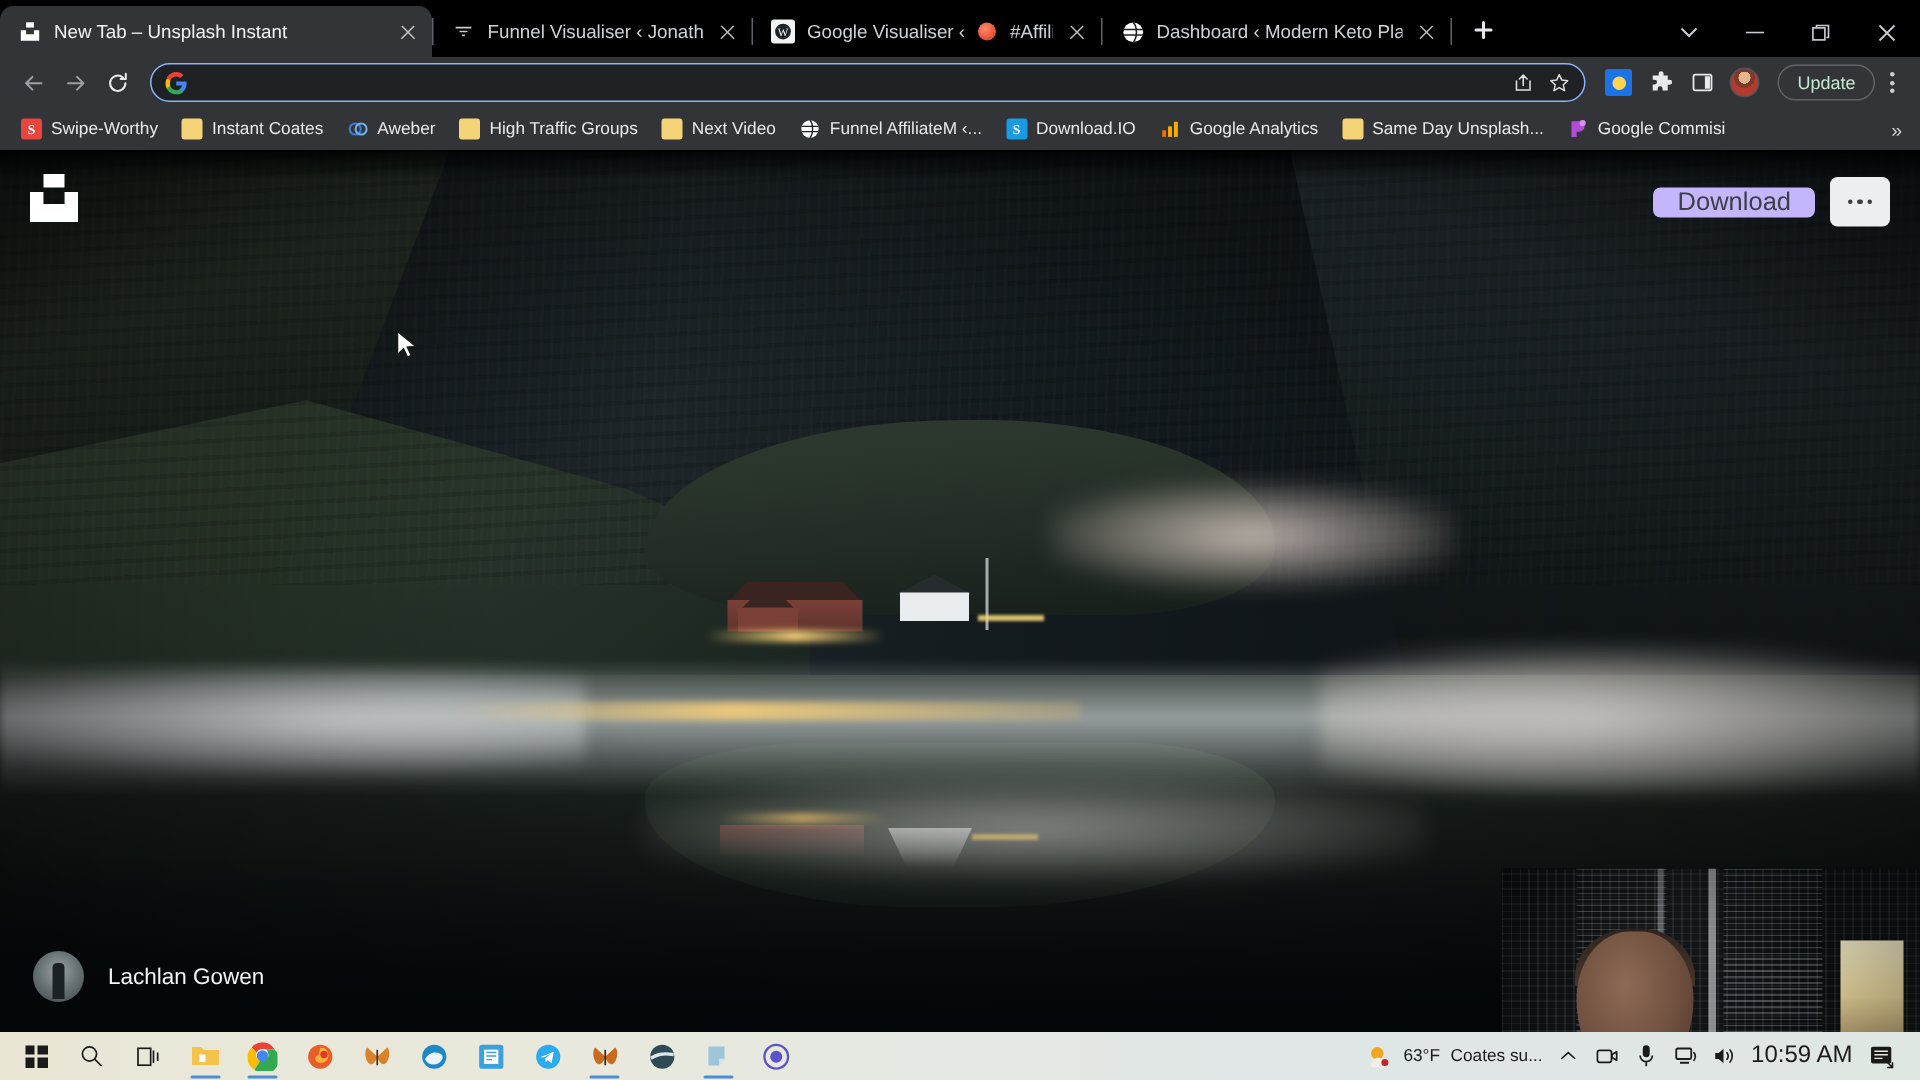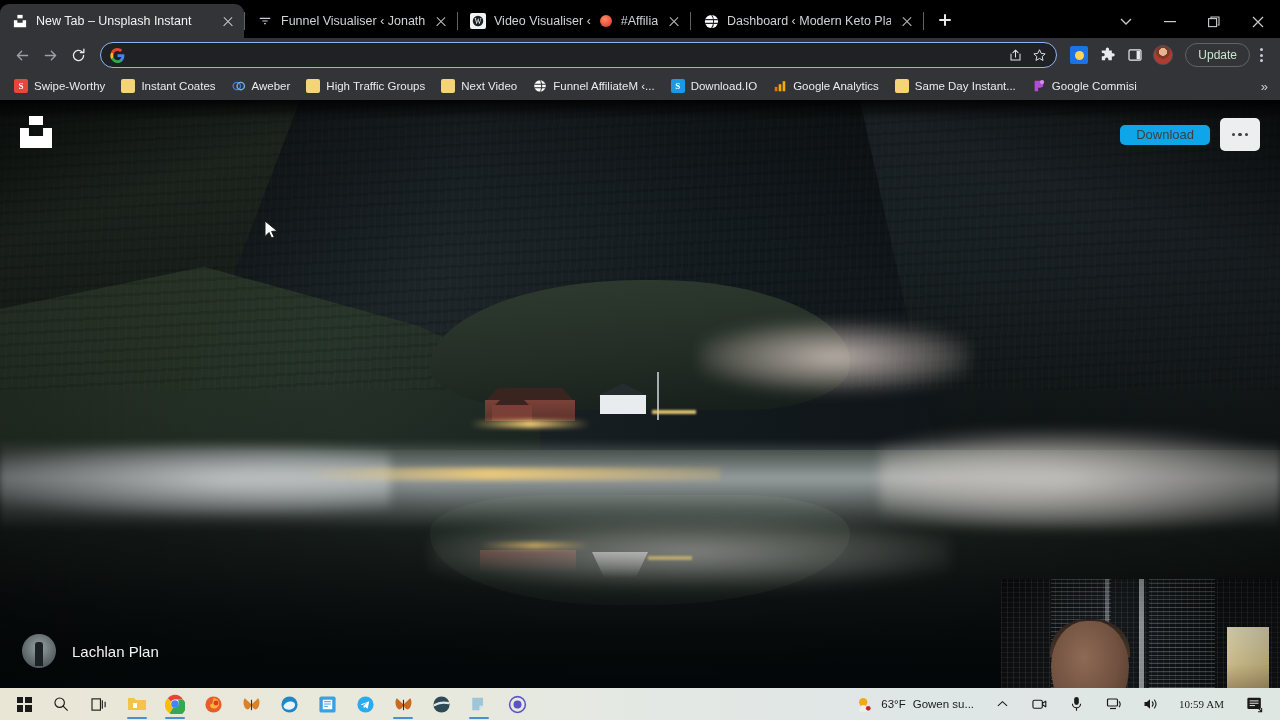--- a/index.html
+++ b/index.html
@@ -264,21 +264,21 @@
     position: absolute; left: 11px; top: 2px; width: 14px; height: 9px; background: #fff;
   }
   .unsplash-logo .u-bot {
     position: absolute; left: 2px; top: 14px; width: 32px; height: 20px; background: #fff;
     clip-path: polygon(0 0, 28% 0, 28% 40%, 72% 40%, 72% 0, 100% 0, 100% 100%, 0 100%);
   }
 
   
   .page-actions { position: absolute; right: 20px; top: 18px; display: flex; gap: 10px; align-items: center; }
   .dl-btn {
-    background: #0ea5e9; color: #3c4043; font-size: 13px; border-radius: 5px;
+    background: #c4b5fd; color: #3c4043; font-size: 17px; border-radius: 5px;
     height: 20px; display: flex; align-items: center; padding: 0 16px;
   }
   .more-btn {
     background: #eceef0; color: #3c4043; border-radius: 5px;
     height: 33px; width: 40px; display: flex; align-items: center; justify-content: center;
     gap: 3px;
   }
   .more-btn i { width: 3.5px; height: 3.5px; border-radius: 50%; background: #3c4043; display: block; }
 
   
@@ -337,41 +337,41 @@
   }
   .tb-item {
     width: 38px; height: 32px; display: flex; align-items: center; justify-content: center;
     position: relative; flex: 0 0 38px;
   }
   .tb-item.running::after {
     content: ""; position: absolute; bottom: 1px; left: 9px; width: 20px; height: 2.5px;
     background: #4a8fd6; border-radius: 2px;
   }
   .tb-spacer { flex: 1 1 auto; }
-  .tray { display: flex; align-items: center; gap: 20px; padding-right: 8px;
+  .tray { display: flex; align-items: center; gap: 9px; padding-right: 8px;
           font-size: 11.5px; color: #1b1b1b; }
   .tray .wx { display: flex; align-items: center; gap: 7px; }
   .tray .wx-ico { width: 18px; height: 18px; position: relative; }
   .tray-icon { width: 17px; height: 17px; display: flex; align-items: center; justify-content: center; }
-  .clock { font-size: 11px; color: #1b1b1b; white-space: nowrap; font-family: Liberation Serif, serif; }
+  .clock { font-size: 16px; color: #1b1b1b; white-space: nowrap; }
   .notif { width: 22px; height: 22px; display: flex; align-items: center; justify-content: center; }
 
   .startbtn { width: 36px; height: 32px; display: flex; align-items: center; justify-content: center; flex: 0 0 36px; }
   .win-logo { width: 15px; height: 15px; display: grid; grid-template-columns: 1fr 1fr;
               grid-template-rows: 1fr 1fr; gap: 1.6px; }
   .win-logo span { background: #1a1a1a; display: block; }
 </style>
 </head>
 <body>
 
 <div id="app">
 
   <div class="tabstrip">
 
-    <div class="tab active" style="width:244px;">
+    <div class="tab active" style="width:288px;">
       <span class="favicon">
         <svg width="14" height="14" viewBox="0 0 16 16">
             <rect x="5" y="1" width="6" height="4" fill="#fff"></rect>
             <path d="M1 7h4v3h6V7h4v8H1z" fill="#fff"></path>
           </svg>
       </span>
       <span class="ttl">New Tab – Unsplash Instant</span>
       <span class="tclose"></span>
     </div>
 
@@ -389,21 +389,21 @@
 
     <div class="tabsep"></div>
 
     <div class="tab" style="width:232px;">
       <span class="favicon" style="background:#f1f3f4;">
         <svg width="12" height="12" viewBox="0 0 16 16">
             <circle cx="8" cy="8" r="7" fill="#1d2327"></circle>
             <text x="8" y="12" font-size="10" fill="#fff" text-anchor="middle" font-family="serif">W</text>
           </svg>
       </span>
-      <span class="ttl" style="flex:0 0 auto;">Video Visualiser ‹</span>
+      <span class="ttl" style="flex:0 0 auto;">Google Visualiser ‹</span>
       <span class="favicon" style="flex:0 0 14px;">
         <span style="width:12px;height:12px;border-radius:50%;background:radial-gradient(circle at 40% 35%,#ff8a65,#d93025);display:block;"></span>
       </span>
       <span class="ttl">#AffiliateM</span>
       <span class="tclose"></span>
     </div>
 
     <div class="tabsep"></div>
 
     <div class="tab" style="width:232px;">
@@ -569,21 +569,21 @@
             <rect x="2" y="9" width="3" height="5" fill="#e8710a"></rect>
             <rect x="6.5" y="6" width="3" height="8" fill="#f9ab00"></rect>
             <rect x="11" y="2.5" width="3" height="11.5" fill="#f9ab00"></rect>
           </svg>
       </span>
       <span>Google Analytics</span>
     </div>
 
     <div class="bm">
       <span class="bmi bm-folder"></span>
-      <span>Same Day Instant...</span>
+      <span>Same Day Unsplash...</span>
     </div>
 
     <div class="bm">
       <span class="bmi">
         <svg width="14" height="14" viewBox="0 0 16 16">
             <path d="M3 2h6a4 4 0 0 1 0 8H7v4H3z" fill="#b24bd6"></path>
             <circle cx="11.5" cy="3.5" r="2.4" fill="#d78ef0"></circle>
           </svg>
       </span>
       <span>Google Commisi</span>
@@ -646,21 +646,21 @@
       <div class="dl-btn">Download</div>
       <div class="more-btn">
           <i></i>
           <i></i>
           <i></i>
         </div>
     </div>
 
     <div class="credit">
       <div class="cav"></div>
-      <div class="cname">Lachlan Plan</div>
+      <div class="cname">Lachlan Gowen</div>
     </div>
 
     <div class="webcam">
       <div class="wc-bg"></div>
       <div class="wc-panelA"></div>
       <div class="wc-strip2"></div>
       <div class="wc-strip"></div>
       <div class="wc-panelB"></div>
       <div class="wc-lamp"></div>
 
@@ -790,21 +790,21 @@
     <div class="tray">
       <div class="wx">
         <span class="wx-ico">
           <svg width="18" height="18" viewBox="0 0 20 20">
               <circle cx="8" cy="8" r="4.6" fill="#f3a81c"></circle>
               <path d="M5 14.5a3.4 3.4 0 0 1 3.4-3.4c1.7 0 3 1.2 3.3 2.7a2.4 2.4 0 1 1 .3 4.7H5.4a2 2 0 0 1-.4-4z" fill="#f0efe9"></path>
               <circle cx="13.6" cy="14.8" r="2.6" fill="#c8232c"></circle>
             </svg>
         </span>
         <span>63°F</span>
-        <span>Gowen su...</span>
+        <span>Coates su...</span>
       </div>
       <span class="tray-icon">
         <svg width="11" height="8" viewBox="0 0 12 8">
             <path d="M1 6l5-4.5L11 6" stroke="#1a1a1a" stroke-width="1.2" fill="none"></path>
           </svg>
       </span>
       <span class="tray-icon">
         <svg width="15" height="14" viewBox="0 0 16 14">
             <rect x="1" y="3" width="10" height="8.5" rx="1.6" stroke="#1a1a1a" stroke-width="1.2" fill="none"></rect>
             <path d="M11.4 6l3.3-2v6l-3.3-2z" stroke="#1a1a1a" stroke-width="1.2" fill="none" stroke-linejoin="round"></path>

